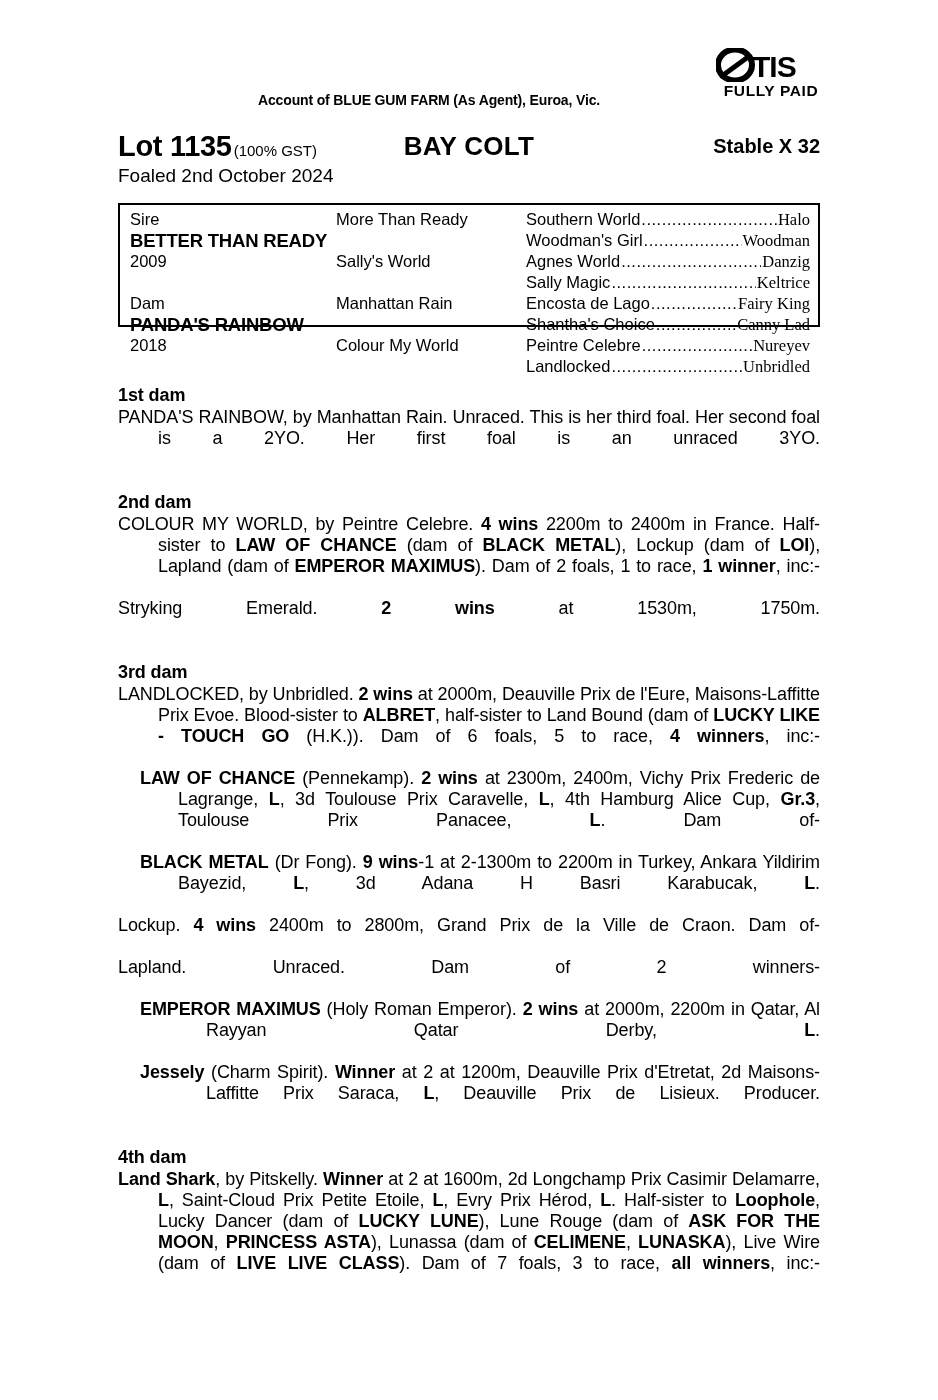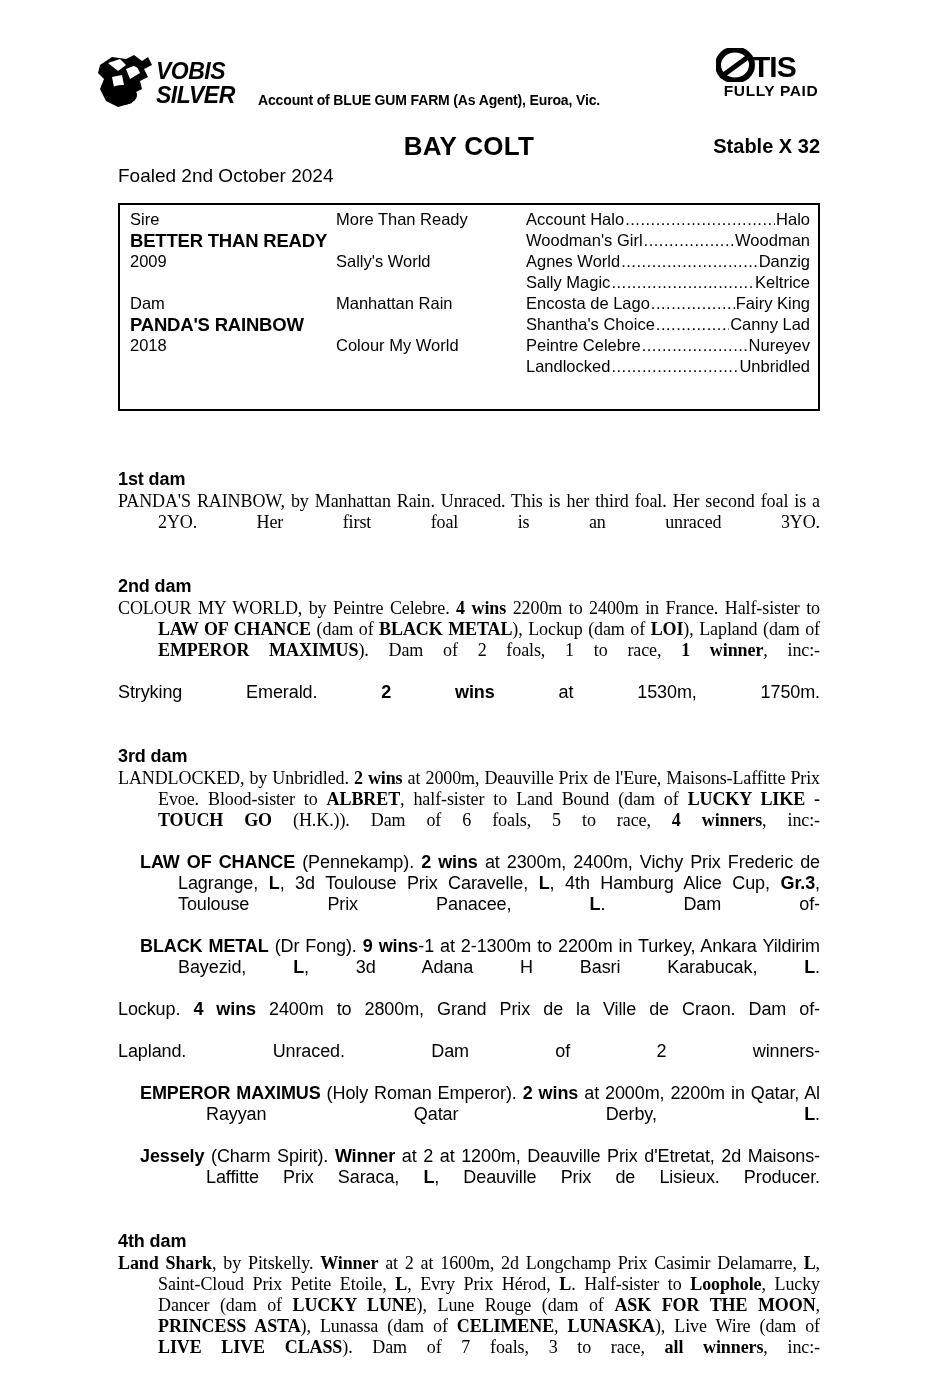--- a/index.html
+++ b/index.html
@@ -117,21 +117,21 @@
     font-size: 14px;
     font-weight: bold;
     letter-spacing: -0.2px;
     vertical-align: 1px;
   }
 
   
   .ped-wrap {
     margin: 10px 118px 0 118px;
     border: 2.2px solid #000;
-    height: 208px;
+    height: 124px;
     box-sizing: border-box;
     padding: 4px 8px 4px 10px;
     position: relative;
   }
   .ped-grid {
     display: grid;
     grid-template-columns: 206px 190px 1fr;
     grid-auto-rows: 21px;
     font-size: 16.5px;
     line-height: 21px;
@@ -151,21 +151,21 @@
     overflow: hidden;
   }
   .ped-right .lft { flex: 0 0 auto; }
   .ped-right .dots {
     flex: 1 1 auto;
     overflow: hidden;
     white-space: nowrap;
     margin: 0 1px;
     letter-spacing: 0.5px;
   }
-  .ped-right .rgt { flex: 0 0 auto; }
+  .ped-right .rgt { flex: 0 0 auto; font-family: Liberation Serif, serif; }
 
   
   .sire-blurb {
     margin: 16px 118px 0 128px;
     font-size: 17.2px;
     line-height: 19.5px;
     font-weight: bold;
     text-align: justify;
     letter-spacing: -0.25px;
   }
@@ -183,76 +183,65 @@
   .para {
     font-size: 18px;
     line-height: 21px;
     text-align: justify;
     letter-spacing: -0.1px;
   }
   .para::after { content: ""; display: inline-block; width: 100%; }
 
   
   .lvl0 { padding-left: 0;    text-indent: 0; }
-  .lvl0.hang  { padding-left: 40px; text-indent: -40px; font-family: Liberation Serif, serif; }
+  .lvl0.hang  { padding-left: 40px; text-indent: -40px; }
   .lvl1 { padding-left: 60px; text-indent: -38px; }
   .lvl2 { padding-left: 88px; text-indent: -66px; }
   .lvl-lock { padding-left: 40px; text-indent: -40px; }
 
   b, .b { font-weight: bold; }
 </style>
 </head>
 <body>
 
 <div class="page">
 
   <div class="header">
 
-    <div class="vobis-logo">
-      <svg width="160" height="58" viewBox="0 0 160 58" xmlns="http://www.w3.org/2000/svg">
-        <g fill="#000">
-          <path d="M4 12 L16 4 L30 6 L38 2 L46 8 L52 4 L56 12 L48 16 L52 24 L44 28 L46 36 L34 42 L36 50 L22 54 L10 48 L4 36 L8 26 L2 20 Z"></path>
-          <path d="M12 10 L24 6 L30 12 L22 18 Z" fill="#fff"></path>
-          <path d="M30 16 L40 12 L44 20 L34 26 Z" fill="#fff"></path>
-          <path d="M16 24 L26 22 L28 32 L18 34 Z" fill="#fff"></path>
-          <ellipse cx="26" cy="42" rx="15" ry="10" fill="#000"></ellipse>
-          <path d="M38 6 L48 10 L44 16 L36 12 Z" fill="#000"></path>
-        </g>
-        <text x="60" y="26" font-family="Liberation Sans, sans-serif" font-size="23" font-weight="bold" font-style="italic" letter-spacing="-0.5">VOBIS</text>
-        <text x="60" y="50" font-family="Liberation Sans, sans-serif" font-size="23" font-weight="bold" font-style="italic" letter-spacing="-0.5">SILVER</text>
-      </svg>
-    </div>
 
     <div class="otis-logo">
       <svg class="otis-mark" width="110" height="34" viewBox="0 0 110 34" xmlns="http://www.w3.org/2000/svg">
         <ellipse cx="19" cy="17" rx="17" ry="15.5" fill="none" stroke="#000" stroke-width="6"></ellipse>
         <path d="M6 28 L32 9" stroke="#000" stroke-width="5" stroke-linecap="round"></path>
         <text x="36" y="29" font-family="Liberation Sans, sans-serif" font-size="30" font-weight="bold" letter-spacing="-1">TIS</text>
       </svg>
       <div class="otis-paid">FULLY PAID</div>
     </div>
 
     <div class="account-line">Account of BLUE GUM FARM (As Agent), Euroa, Vic.</div>
   </div>
 
   <div class="lotline">
+    <div class="lot-left">
+      <span class="lot-number">Lot 1135</span><span class="lot-gst">(100% GST)</span>
+    </div>
     <div class="lot-center">BAY COLT</div>
     <div class="lot-right">Stable X 32</div>
   </div>
 
   <div class="foaledline">
     <div class="foaled-left">Foaled 2nd October 2024</div>
   </div>
 
   <div class="ped-wrap">
     <div class="ped-grid" id="ped-grid">
         <div class="ped-label">Sire</div>
         <div class="ped-mid">More Than Ready</div>
         <div class="ped-right">
-          <span class="lft">Account Halo</span>
+          <span class="lft">Southern World</span>
           <span class="dots">..........................................................................................</span>
           <span class="rgt">Halo</span>
         </div>
         <div class="ped-name-big">BETTER THAN READY</div>
         <div class="ped-mid"></div>
         <div class="ped-right">
           <span class="lft">Woodman's Girl</span>
           <span class="dots">..........................................................................................</span>
           <span class="rgt">Woodman</span>
         </div>

